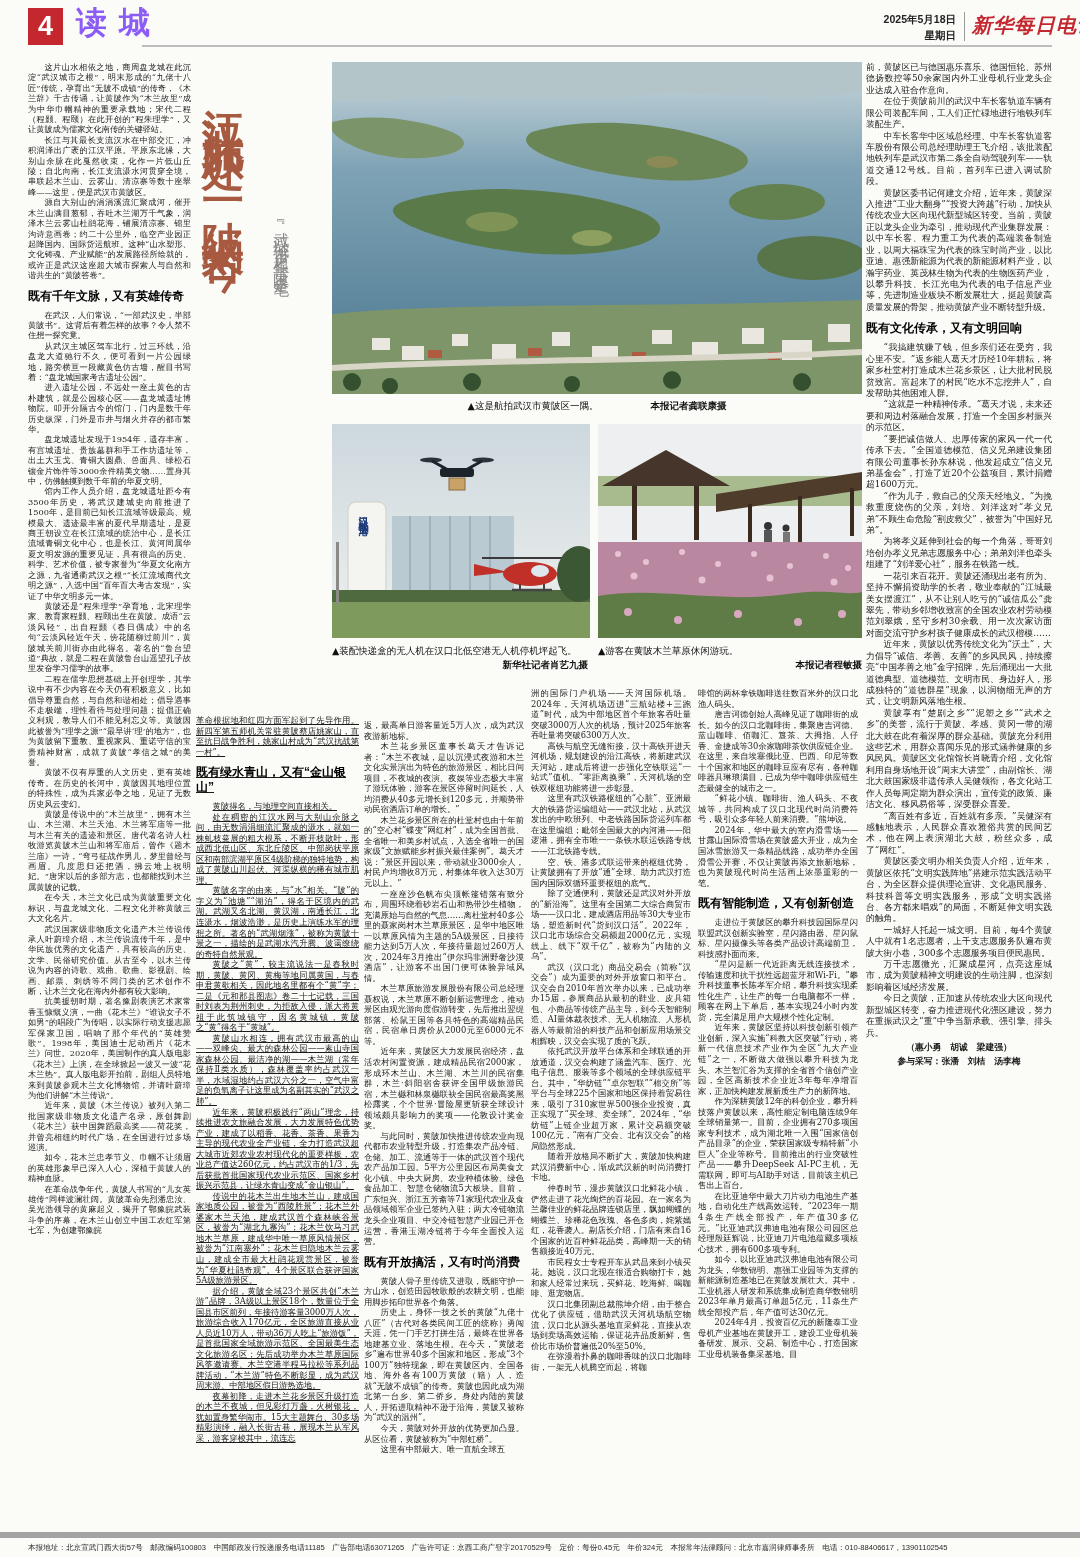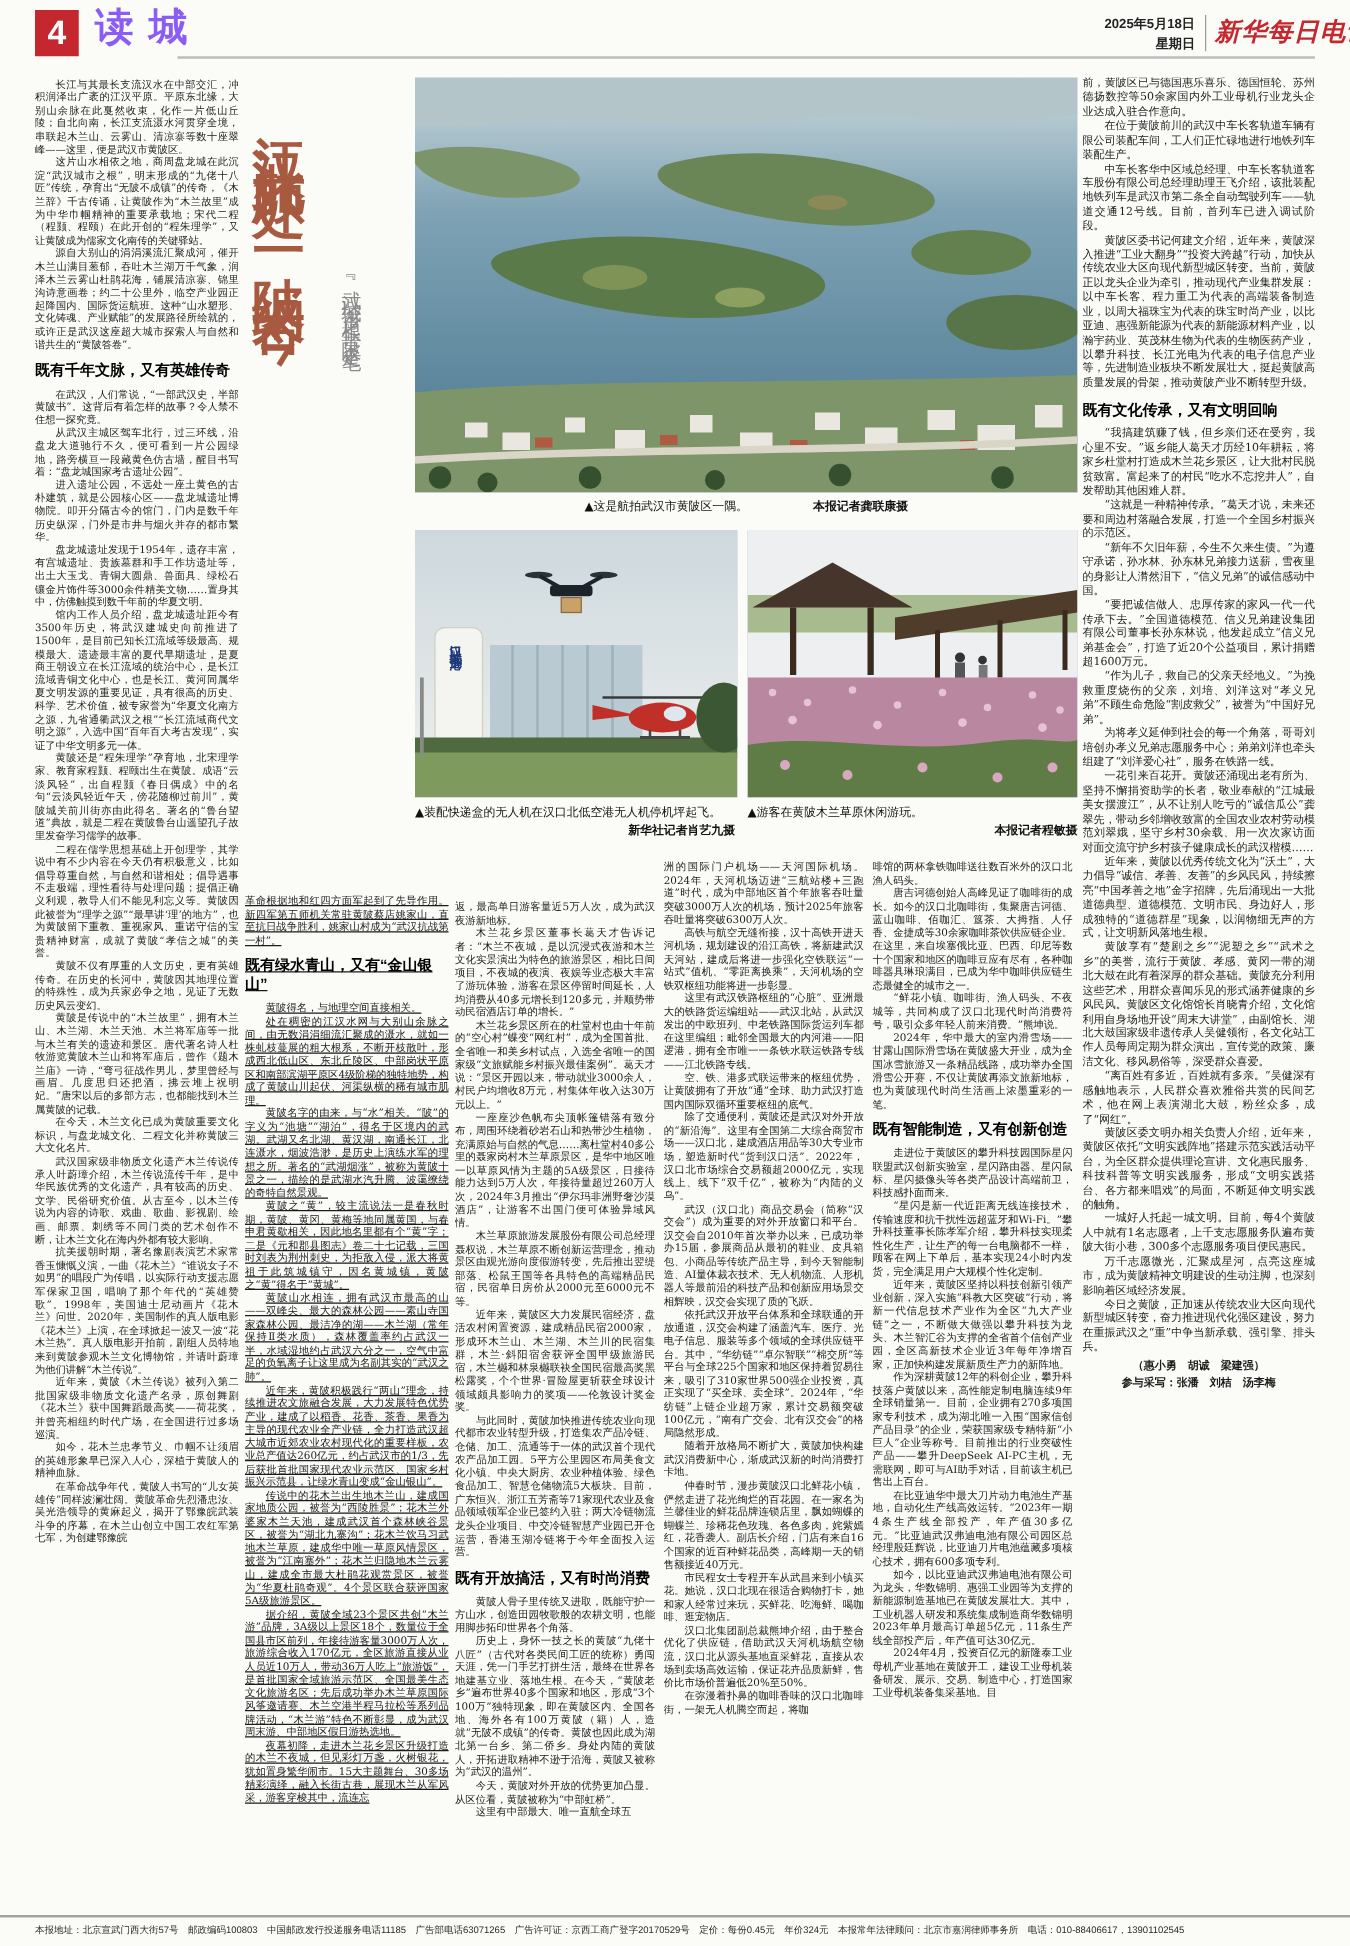--- a/index.html
+++ b/index.html
@@ -44,21 +44,21 @@
   .col-c{left:364px;top:720px;width:160px;height:842px;font-size:8.3px;line-height:1.27;}
   .col-d{left:531px;top:688px;width:160px;height:842px;font-size:8.3px;line-height:1.27;}
   .col-e{left:698px;top:688px;width:160px;height:842px;font-size:8.3px;line-height:1.27;}
   .col-f{left:866px;top:62px;width:186px;height:1466px;font-size:8.8px;line-height:1.3;}
   .para{margin:0;text-indent:2em;}
   .para.cont{text-indent:0;}
   .para.rt{text-indent:0;text-align:center;font-weight:bold;margin-top:3px;}
   .subhead{font-family:"Liberation Sans","DejaVu Sans",sans-serif;font-size:12px;font-weight:bold;
            color:#000;margin:8px 0 6px;line-height:1.25;text-align:left;text-indent:0;}
   
-  .footer{position:absolute;left:0;top:1532px;width:1080px;border-top:2px solid #a3a3a3;
+  .footer{position:absolute;left:0;top:1532px;width:1080px;border-top:6px solid #a3a3a3;
           padding:5px 28px 0;box-sizing:border-box;font-size:7.6px;color:#2a2a2a;
           font-family:"Liberation Sans",sans-serif;white-space:nowrap;overflow:hidden;}
 </style>
 </head>
 <body>
 
 <div class="page">
 
   <div class="page-num">4</div>
   <div class="section-title">读城</div>
@@ -220,22 +220,22 @@
           <circle cx="244" cy="190" r="4"></circle>
       </g>
     </svg>
   </div>
   <div class="caption caption-3">
     <span>▲游客在黄陂木兰草原休闲游玩。</span>
     <span class="credit-line">本报记者程敏摄</span>
   </div>
 
   <div class="col col-a">
+      <p class="para">这片山水相依之地，商周盘龙城在此沉淀“武汉城市之根”，明末形成的“九佬十八匠”传统，孕育出“无陂不成镇”的传奇，《木兰辞》千古传诵，让黄陂作为“木兰故里”成为中华巾帼精神的重要承载地；宋代二程（程颢、程颐）在此开创的“程朱理学”，又让黄陂成为儒家文化南传的关键驿站。</p>
       <p class="para">长江与其最长支流汉水在中部交汇，冲积润泽出广袤的江汉平原。平原东北缘，大别山余脉在此戛然收束，化作一片低山丘陵；自北向南，长江支流滠水河贯穿全境，串联起木兰山、云雾山、清凉寨等数十座翠峰——这里，便是武汉市黄陂区。</p>
-      <p class="para">这片山水相依之地，商周盘龙城在此沉淀“武汉城市之根”，明末形成的“九佬十八匠”传统，孕育出“无陂不成镇”的传奇，《木兰辞》千古传诵，让黄陂作为“木兰故里”成为中华巾帼精神的重要承载地；宋代二程（程颢、程颐）在此开创的“程朱理学”，又让黄陂成为儒家文化南传的关键驿站。</p>
       <p class="para">源自大别山的涓涓溪流汇聚成河，催开木兰山满目葱郁，吞吐木兰湖万千气象，润泽木兰云雾山杜鹃花海，铺展清凉寨、锦里沟诗意画卷；约二十公里外，临空产业园正起降国内、国际货运航班。这种“山水塑形、文化铸魂、产业赋能”的发展路径所绘就的，或许正是武汉这座超大城市探索人与自然和谐共生的“黄陂答卷”。</p>
       <h3 class="subhead">既有千年文脉，又有英雄传奇</h3>
       <p class="para">在武汉，人们常说，“一部武汉史，半部黄陂书”。这背后有着怎样的故事？令人禁不住想一探究竟。</p>
       <p class="para">从武汉主城区驾车北行，过三环线，沿盘龙大道驰行不久，便可看到一片公园绿地，路旁横亘一段藏黄色仿古墙，醒目书写着：“盘龙城国家考古遗址公园”。</p>
       <p class="para">进入遗址公园，不远处一座土黄色的古朴建筑，就是公园核心区——盘龙城遗址博物院。叩开分隔古今的馆门，门内是数千年历史纵深，门外是市井与烟火并存的都市繁华。</p>
       <p class="para">盘龙城遗址发现于1954年，遗存丰富，有宫城遗址、贵族墓群和手工作坊遗址等，出土大玉戈、青铜大圆鼎、兽面具、绿松石镶金片饰件等3000余件精美文物……置身其中，仿佛触摸到数千年前的华夏文明。</p>
       <p class="para">馆内工作人员介绍，盘龙城遗址距今有3500年历史，将武汉建城史向前推进了1500年，是目前已知长江流域等级最高、规模最大、遗迹最丰富的夏代早期遗址，是夏商王朝设立在长江流域的统治中心，是长江流域青铜文化中心，也是长江、黄河同属华夏文明发源的重要见证，具有很高的历史、科学、艺术价值，被专家誉为“华夏文化南方之源，九省通衢武汉之根”“长江流域商代文明之源”，入选中国“百年百大考古发现”，实证了中华文明多元一体。</p>
       <p class="para">黄陂还是“程朱理学”孕育地，北宋理学家、教育家程颢、程颐出生在黄陂。成语“云淡风轻”，出自程颢《春日偶成》中的名句“云淡风轻近午天，傍花随柳过前川”，黄陂城关前川街亦由此得名。著名的“鲁台望道”典故，就是二程在黄陂鲁台山遥望孔子故里发奋学习儒学的故事。</p>
       <p class="para">二程在儒学思想基础上开创理学，其学说中有不少内容在今天仍有积极意义，比如倡导尊重自然，与自然和谐相处；倡导遇事不走极端，理性看待与处理问题；提倡正确义利观，教导人们不能见利忘义等。黄陂因此被誉为“理学之源”“最早讲‘理’的地方”，也为黄陂留下重教、重视家风、重诺守信的宝贵精神财富，成就了黄陂“孝信之城”的美誉。</p>
       <p class="para">黄陂不仅有厚重的人文历史，更有英雄传奇。在历史的长河中，黄陂因其地理位置的特殊性，成为兵家必争之地，见证了无数历史风云变幻。</p>
@@ -303,21 +303,20 @@
       <p class="para">2024年4月，投资百亿元的新隆泰工业母机产业基地在黄陂开工，建设工业母机装备研发、展示、交易、制造中心，打造国家工业母机装备集采基地。目</p>
     </div>
   <div class="col col-f">
       <p class="para cont">前，黄陂区已与德国惠乐喜乐、德国恒轮、苏州德扬数控等50余家国内外工业母机行业龙头企业达成入驻合作意向。</p>
       <p class="para">在位于黄陂前川的武汉中车长客轨道车辆有限公司装配车间，工人们正忙碌地进行地铁列车装配生产。</p>
       <p class="para">中车长客华中区域总经理、中车长客轨道客车股份有限公司总经理助理王飞介绍，该批装配地铁列车是武汉市第二条全自动驾驶列车——轨道交通12号线。目前，首列车已进入调试阶段。</p>
       <p class="para">黄陂区委书记何建文介绍，近年来，黄陂深入推进“工业大翻身”“投资大跨越”行动，加快从传统农业大区向现代新型城区转变。当前，黄陂正以龙头企业为牵引，推动现代产业集群发展：以中车长客、程力重工为代表的高端装备制造业，以周大福珠宝为代表的珠宝时尚产业，以比亚迪、惠强新能源为代表的新能源材料产业，以瀚宇药业、英茂林生物为代表的生物医药产业，以攀升科技、长江光电为代表的电子信息产业等，先进制造业板块不断发展壮大，挺起黄陂高质量发展的骨架，推动黄陂产业不断转型升级。</p>
       <h3 class="subhead">既有文化传承，又有文明回响</h3>
       <p class="para">“我搞建筑赚了钱，但乡亲们还在受穷，我心里不安。”返乡能人葛天才历经10年耕耘，将家乡杜堂村打造成木兰花乡景区，让大批村民脱贫致富。富起来了的村民“吃水不忘挖井人”，自发帮助其他困难人群。</p>
       <p class="para">“这就是一种精神传承。”葛天才说，未来还要和周边村落融合发展，打造一个全国乡村振兴的示范区。</p>
-      <p class="para">“新年不欠旧年薪，今生不欠来生债。”为遵守承诺，孙水林、孙东林兄弟接力送薪，雪夜里的身影让人潸然泪下，“信义兄弟”的诚信感动中国。</p>
       <p class="para">“要把诚信做人、忠厚传家的家风一代一代传承下去。”全国道德模范、信义兄弟建设集团有限公司董事长孙东林说，他发起成立“信义兄弟基金会”，打造了近20个公益项目，累计捐赠超1600万元。</p>
       <p class="para">“作为儿子，救自己的父亲天经地义。”为挽救重度烧伤的父亲，刘培、刘洋这对“孝义兄弟”不顾生命危险“割皮救父”，被誉为“中国好兄弟”。</p>
       <p class="para">为将孝义延伸到社会的每一个角落，哥哥刘培创办孝义兄弟志愿服务中心；弟弟刘洋也牵头组建了“刘洋爱心社”，服务在铁路一线。</p>
       <p class="para">一花引来百花开。黄陂还涌现出老有所为、坚持不懈捐资助学的长者，敬业奉献的“江城最美女摆渡江”，从不让别人吃亏的“诚信瓜公”龚翠先，带动乡邻增收致富的全国农业农村劳动模范刘翠娥，坚守乡村30余载、用一次次家访面对面交流守护乡村孩子健康成长的武汉楷模……</p>
       <p class="para">近年来，黄陂以优秀传统文化为“沃土”，大力倡导“诚信、孝善、友善”的乡风民风，持续擦亮“中国孝善之地”金字招牌，先后涌现出一大批道德典型、道德模范、文明市民、身边好人，形成独特的“道德群星”现象，以润物细无声的方式，让文明新风落地生根。</p>
       <p class="para">黄陂享有“楚剧之乡”“泥塑之乡”“武术之乡”的美誉，流行于黄陂、孝感、黄冈一带的湖北大鼓在此有着深厚的群众基础。黄陂充分利用这些艺术，用群众喜闻乐见的形式涵养健康的乡风民风。黄陂区文化馆馆长肖晓青介绍，文化馆利用自身场地开设“周末大讲堂”，由副馆长、湖北大鼓国家级非遗传承人吴健领衔，各文化站工作人员每周定期为群众演出，宣传党的政策、廉洁文化、移风易俗等，深受群众喜爱。</p>
       <p class="para">“离百姓有多近，百姓就有多亲。”吴健深有感触地表示，人民群众喜欢雅俗共赏的民间艺术，他在网上表演湖北大鼓，粉丝众多，成了“网红”。</p>
       <p class="para">黄陂区委文明办相关负责人介绍，近年来，黄陂区依托“文明实践阵地”搭建示范实践活动平台，为全区群众提供理论宣讲、文化惠民服务、科技科普等文明实践服务，形成“文明实践搭台、各方都来唱戏”的局面，不断延伸文明实践的触角。</p>
       <p class="para">一城好人托起一城文明。目前，每4个黄陂人中就有1名志愿者，上千支志愿服务队遍布黄陂大街小巷，300多个志愿服务项目便民惠民。</p>
       <p class="para">万千志愿微光，汇聚成星河，点亮这座城市，成为黄陂精神文明建设的生动注脚，也深刻影响着区域经济发展。</p>

